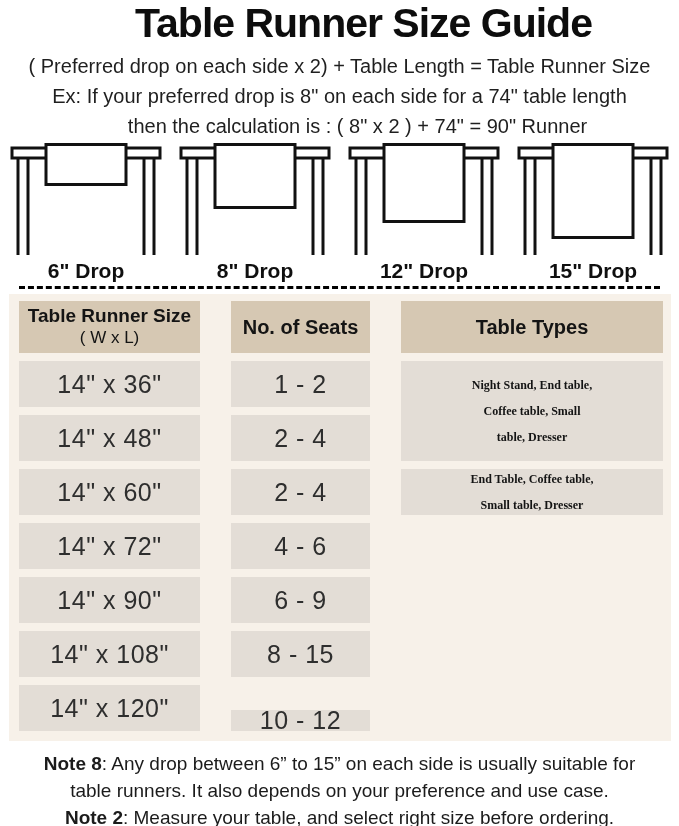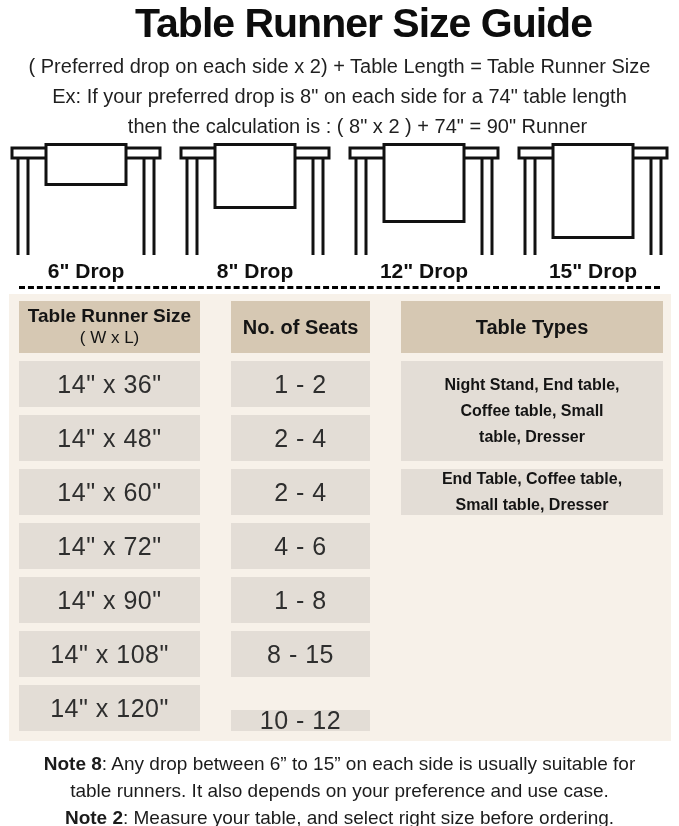--- a/index.html
+++ b/index.html
@@ -89,24 +89,25 @@
   .data{
     background:var(--data-cell-bg);
     font-size:25px;
     font-weight:400;
     letter-spacing:0.5px;
     color:var(--ink-soft);
   }
   .types{
     background:var(--data-cell-bg);
     font-weight:bold;
-    font-size:16px;
+    font-size:12px;
     line-height:26px;
     color:#141414;
     white-space:pre-line;
+    font-family:Liberation Serif, serif;
   }
 
   
   .notes{
     margin-top:9px;
     text-align:center;
     font-size:19px;
     line-height:27px;
     color:#1b1b1b;
   }
@@ -191,21 +192,21 @@
       <div class="cell data" style="grid-column:1;grid-row:4;">14" x 60"</div>
       <div class="cell data" style="grid-column:1;grid-row:5;">14" x 72"</div>
       <div class="cell data" style="grid-column:1;grid-row:6;">14" x 90"</div>
       <div class="cell data" style="grid-column:1;grid-row:7;">14" x 108"</div>
       <div class="cell data" style="grid-column:1;grid-row:8;">14" x 120"</div>
 
       <div class="cell data" style="grid-column:2;grid-row:2;">1 - 2</div>
       <div class="cell data" style="grid-column:2;grid-row:3;">2 - 4</div>
       <div class="cell data" style="grid-column:2;grid-row:4;">2 - 4</div>
       <div class="cell data" style="grid-column:2;grid-row:5;">4 - 6</div>
-      <div class="cell data" style="grid-column:2;grid-row:6;">1 - 8</div>
+      <div class="cell data" style="grid-column:2;grid-row:6;">6 - 9</div>
       <div class="cell data" style="grid-column:2;grid-row:7;">8 - 15</div>
       <div class="cell data" style="grid-column:2;grid-row:8;margin-top:25px;">10 - 12</div>
 
       <div class="cell types" style="grid-column:3;grid-row:2/4;">Night Stand, End table,
 Coffee table, Small
 table, Dresser</div>
       <div class="cell types" style="grid-column:3;grid-row:4;">End Table, Coffee table,
 Small table, Dresser</div>
 
     </div>

